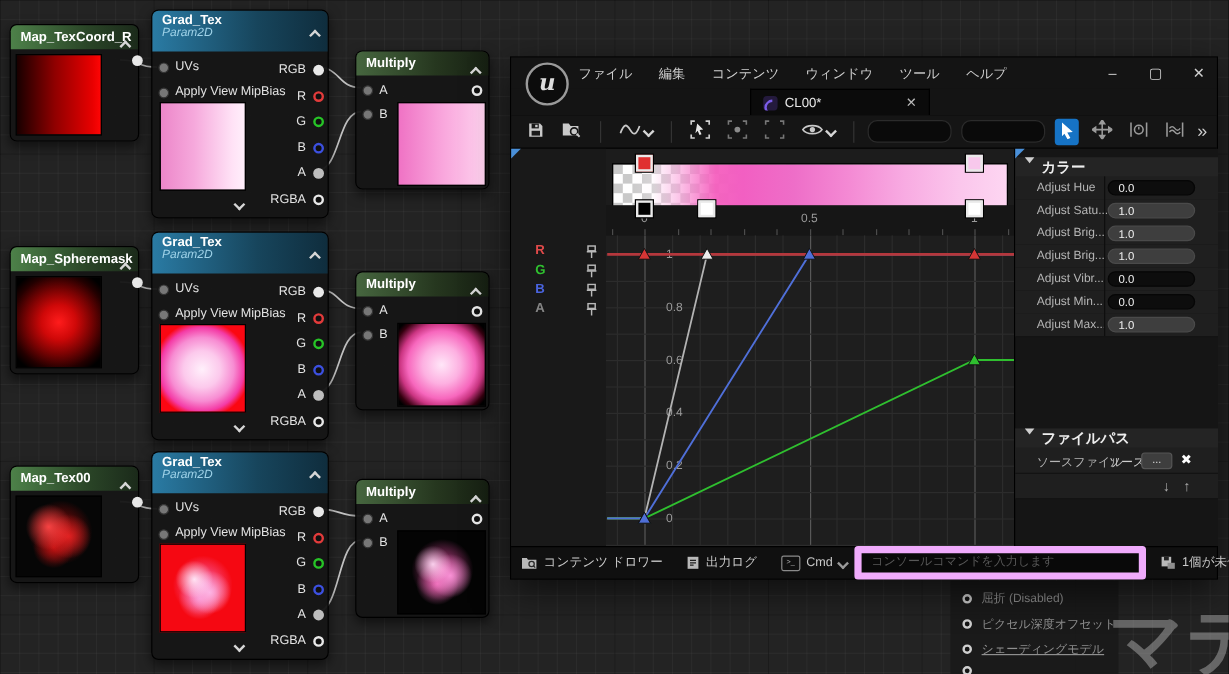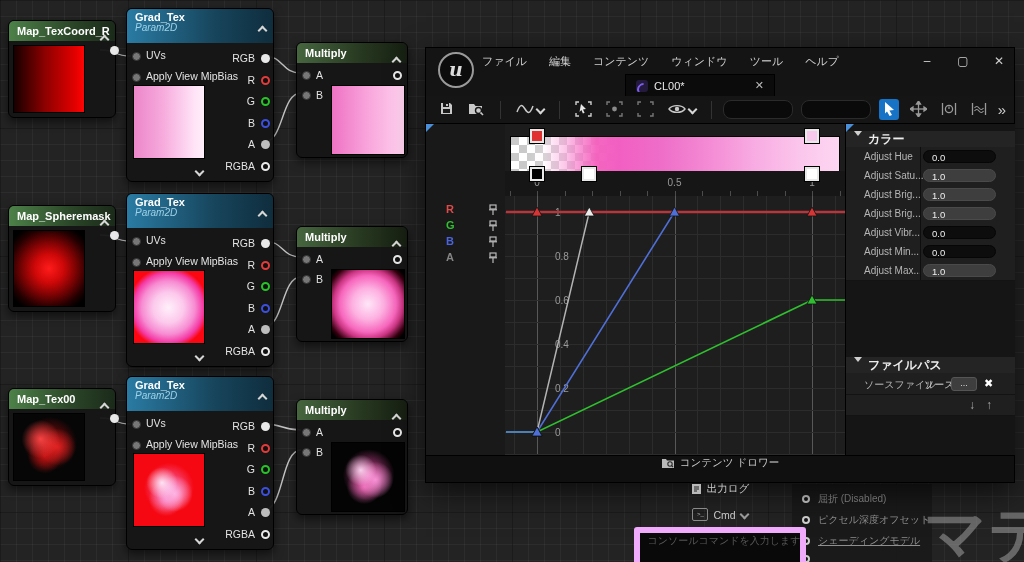--- a/index.html
+++ b/index.html
@@ -115,21 +115,21 @@
   .tri-down{width:0;height:0;border-left:4px solid transparent;border-right:4px solid transparent;border-top:5px solid #cfcfcf;}
   .det-row{position:absolute;left:0;width:100%;height:19px;background:#1f1f1f;border-bottom:1px solid #131313;}
   .det-label{position:absolute;left:18px;top:4px;color:#b5b5b5;font-size:10px;white-space:nowrap;}
   .det-field{position:absolute;left:77px;top:2.5px;width:73px;height:13px;border-radius:7px;
      font-size:9.5px;color:#eee;line-height:13px;padding-left:8px;box-sizing:border-box;}
   .fld-light{background:#3e3e3e;border:1px solid #4a4a4a;}
   .fld-dark{background:#0d0d0d;border:1px solid #060606;}
   .col-sep{position:absolute;width:1px;background:#0e0e0e;left:74px;}
   
   #statusbar{position:absolute;left:0;top:407px;width:100%;height:27px;background:#101010;border-top:1px solid #000;
-     display:flex;align-items:center;padding:0 8px;box-sizing:border-box;gap:6px;font-size:10.5px;color:#c9c9c9;flex-direction:column;}
+     display:flex;align-items:center;padding:0 8px;box-sizing:border-box;gap:6px;font-size:10.5px;color:#c9c9c9;}
   .sb-btn{display:flex;align-items:center;gap:5px;white-space:nowrap;}
   .sb-sep{width:1px;height:16px;background:#2e2e2e;margin:0 4px;}
   #console-input{flex:0 0 223px;height:16px;background:#090909;border:6px solid #f0abfc;border-radius:3px;
      color:#585858;font-size:10px;line-height:16px;padding-left:8px;white-space:nowrap;overflow:hidden;}
   .cmd-box{display:inline-block;width:14px;height:11px;border:1px solid #8a8a8a;border-radius:2px;
      font-size:6px;line-height:10px;text-align:center;color:#bbb;}
   
   #mat-menu{position:absolute;left:792px;top:484px;width:140px;height:96px;z-index:2;background:rgba(26,26,26,.94);}
   .mat-row{position:absolute;left:10px;display:flex;align-items:center;gap:8px;color:#8f8f8f;font-size:10px;white-space:nowrap;}
   .mat-pin{width:8px;height:8px;border:2px solid #cfcfcf;border-radius:50%;background:#141414;box-sizing:border-box;flex:none;}

